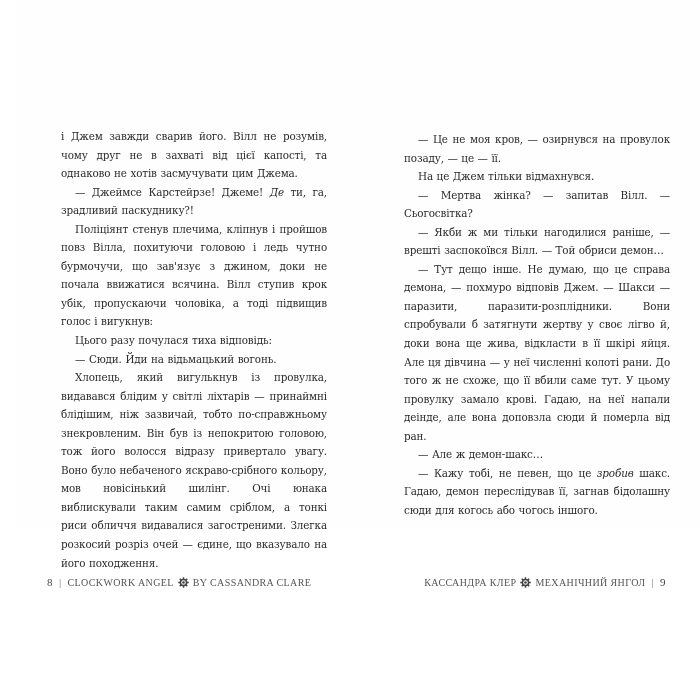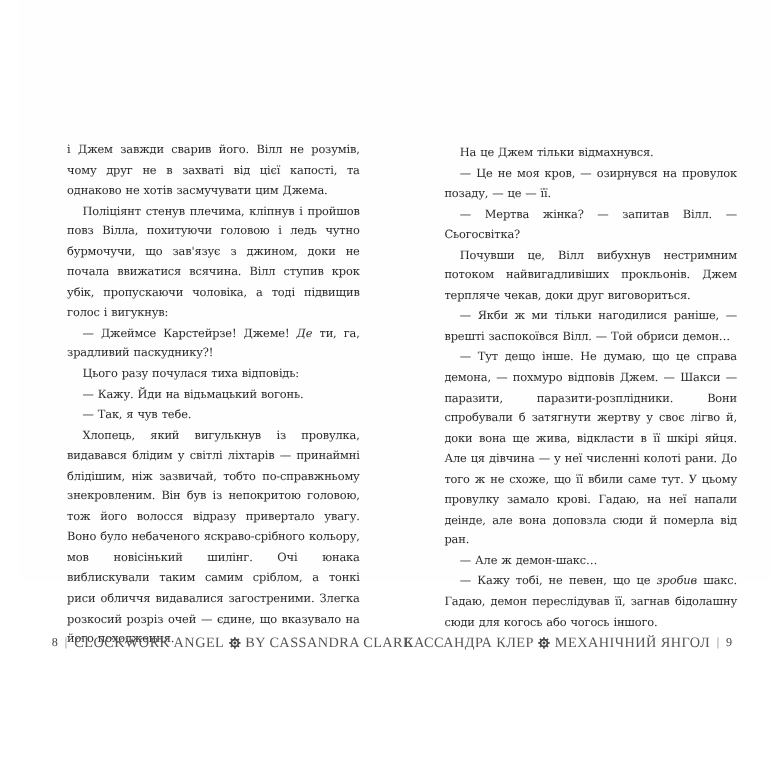--- a/index.html
+++ b/index.html
@@ -13,43 +13,41 @@
           text-indent: 14px; letter-spacing: -0.15px; word-spacing: 0.5px; }
   .para.noindent { text-indent: 0; }
   .para em { font-style: italic; }
   .footer { position: absolute; top: 576px; font-family: "Liberation Serif", serif;
             font-size: 9px; color: #555; letter-spacing: 0.4px; white-space: nowrap;
             display: flex; align-items: center; gap: 4px; }
   .footer.left { left: 31px; }
   .footer.right { right: 50px; }
   .footer .num { font-size: 11px; color: #444; }
   .footer .bar { color: #777; font-size: 11px; margin: 0 2px; }
-  .footer .caps { text-transform: uppercase; font-size: 13px; }
+  .footer .caps { text-transform: uppercase; font-size: 10px; }
   .gear { display: inline-block; width: 11px; height: 11px; vertical-align: middle; }
 </style>
 </head>
 <body>
 
 <div class="spread">
 
   <div class="page left" id="left-body">
       <p class="para noindent">і Джем завжди сварив його. Вілл не розумів, чому друг не в захваті від цієї капості, та однаково не хотів засмучувати цим Джема.</p>
+      <p class="para"><span>— Джеймсе Карстейрзе! Джеме! </span><em>Де</em><span> ти, га, зрадливий паскуднику?!</span></p>
       <p class="para">Поліціянт стенув плечима, кліпнув і пройшов повз Вілла, похитуючи головою і ледь чутно бурмочучи, що зав'язує з джином, доки не почала ввижатися всячина. Вілл ступив крок убік, пропускаючи чоловіка, а тоді підвищив голос і вигукнув:</p>
-      <p class="para"><span>— Джеймсе Карстейрзе! Джеме! </span><em>Де</em><span> ти, га, зрадливий паскуднику?!</span></p>
       <p class="para">Цього разу почулася тиха відповідь:</p>
-      <p class="para">— Кажу. Йди на відьмацький вогонь.</p>
-      <p class="para">— Так, я чув тебе.</p>
+      <p class="para">— Сюди. Йди на відьмацький вогонь.</p>
       <p class="para">Хлопець, який вигулькнув із провулка, видавався блідим у світлі ліхтарів — принаймні блідішим, ніж зазвичай, тобто по-справжньому знекровленим. Він був із непокритою головою, тож його волосся відразу привертало увагу. Воно було небаченого яскраво-срібного кольору, мов новісінький шилінг. Очі юнака виблискували таким самим сріблом, а тонкі риси обличчя видавалися загостреними. Злегка розкосий розріз очей — єдине, що вказувало на його походження.</p>
     </div>
 
   <div class="page right" id="right-body">
+      <p class="para">— Це не моя кров, — озирнувся на провулок позаду, — це — її.</p>
       <p class="para">На це Джем тільки відмахнувся.</p>
-      <p class="para">— Це не моя кров, — озирнувся на провулок позаду, — це — її.</p>
       <p class="para">— Мертва жінка? — запитав Вілл. — Сьогосвітка?</p>
-      <p class="para">Почувши це, Вілл вибухнув нестримним потоком найвигадливіших прокльонів. Джем терпляче чекав, доки друг виговориться.</p>
       <p class="para">— Якби ж ми тільки нагодилися раніше, — врешті заспокоївся Вілл. — Той обриси демон…</p>
       <p class="para">— Тут дещо інше. Не думаю, що це справа демона, — похмуро відповів Джем. — Шакси — паразити, паразити-розплідники. Вони спробували б затягнути жертву у своє лігво й, доки вона ще жива, відкласти в її шкірі яйця. Але ця дівчина — у неї численні колоті рани. До того ж не схоже, що її вбили саме тут. У цьому провулку замало крові. Гадаю, на неї напали деінде, але вона доповзла сюди й померла від ран.</p>
       <p class="para">— Але ж демон-шакс…</p>
       <p class="para"><span>— Кажу тобі, не певен, що це </span><em>зробив</em><span> шакс. Гадаю, демон переслідував її, загнав бідолашну сюди для когось або чогось іншого.</span></p>
     </div>
 
   <div class="footer left">
     <span class="num">8</span>
     <span class="bar">|</span>
     <span class="caps">Clockwork Angel</span>

